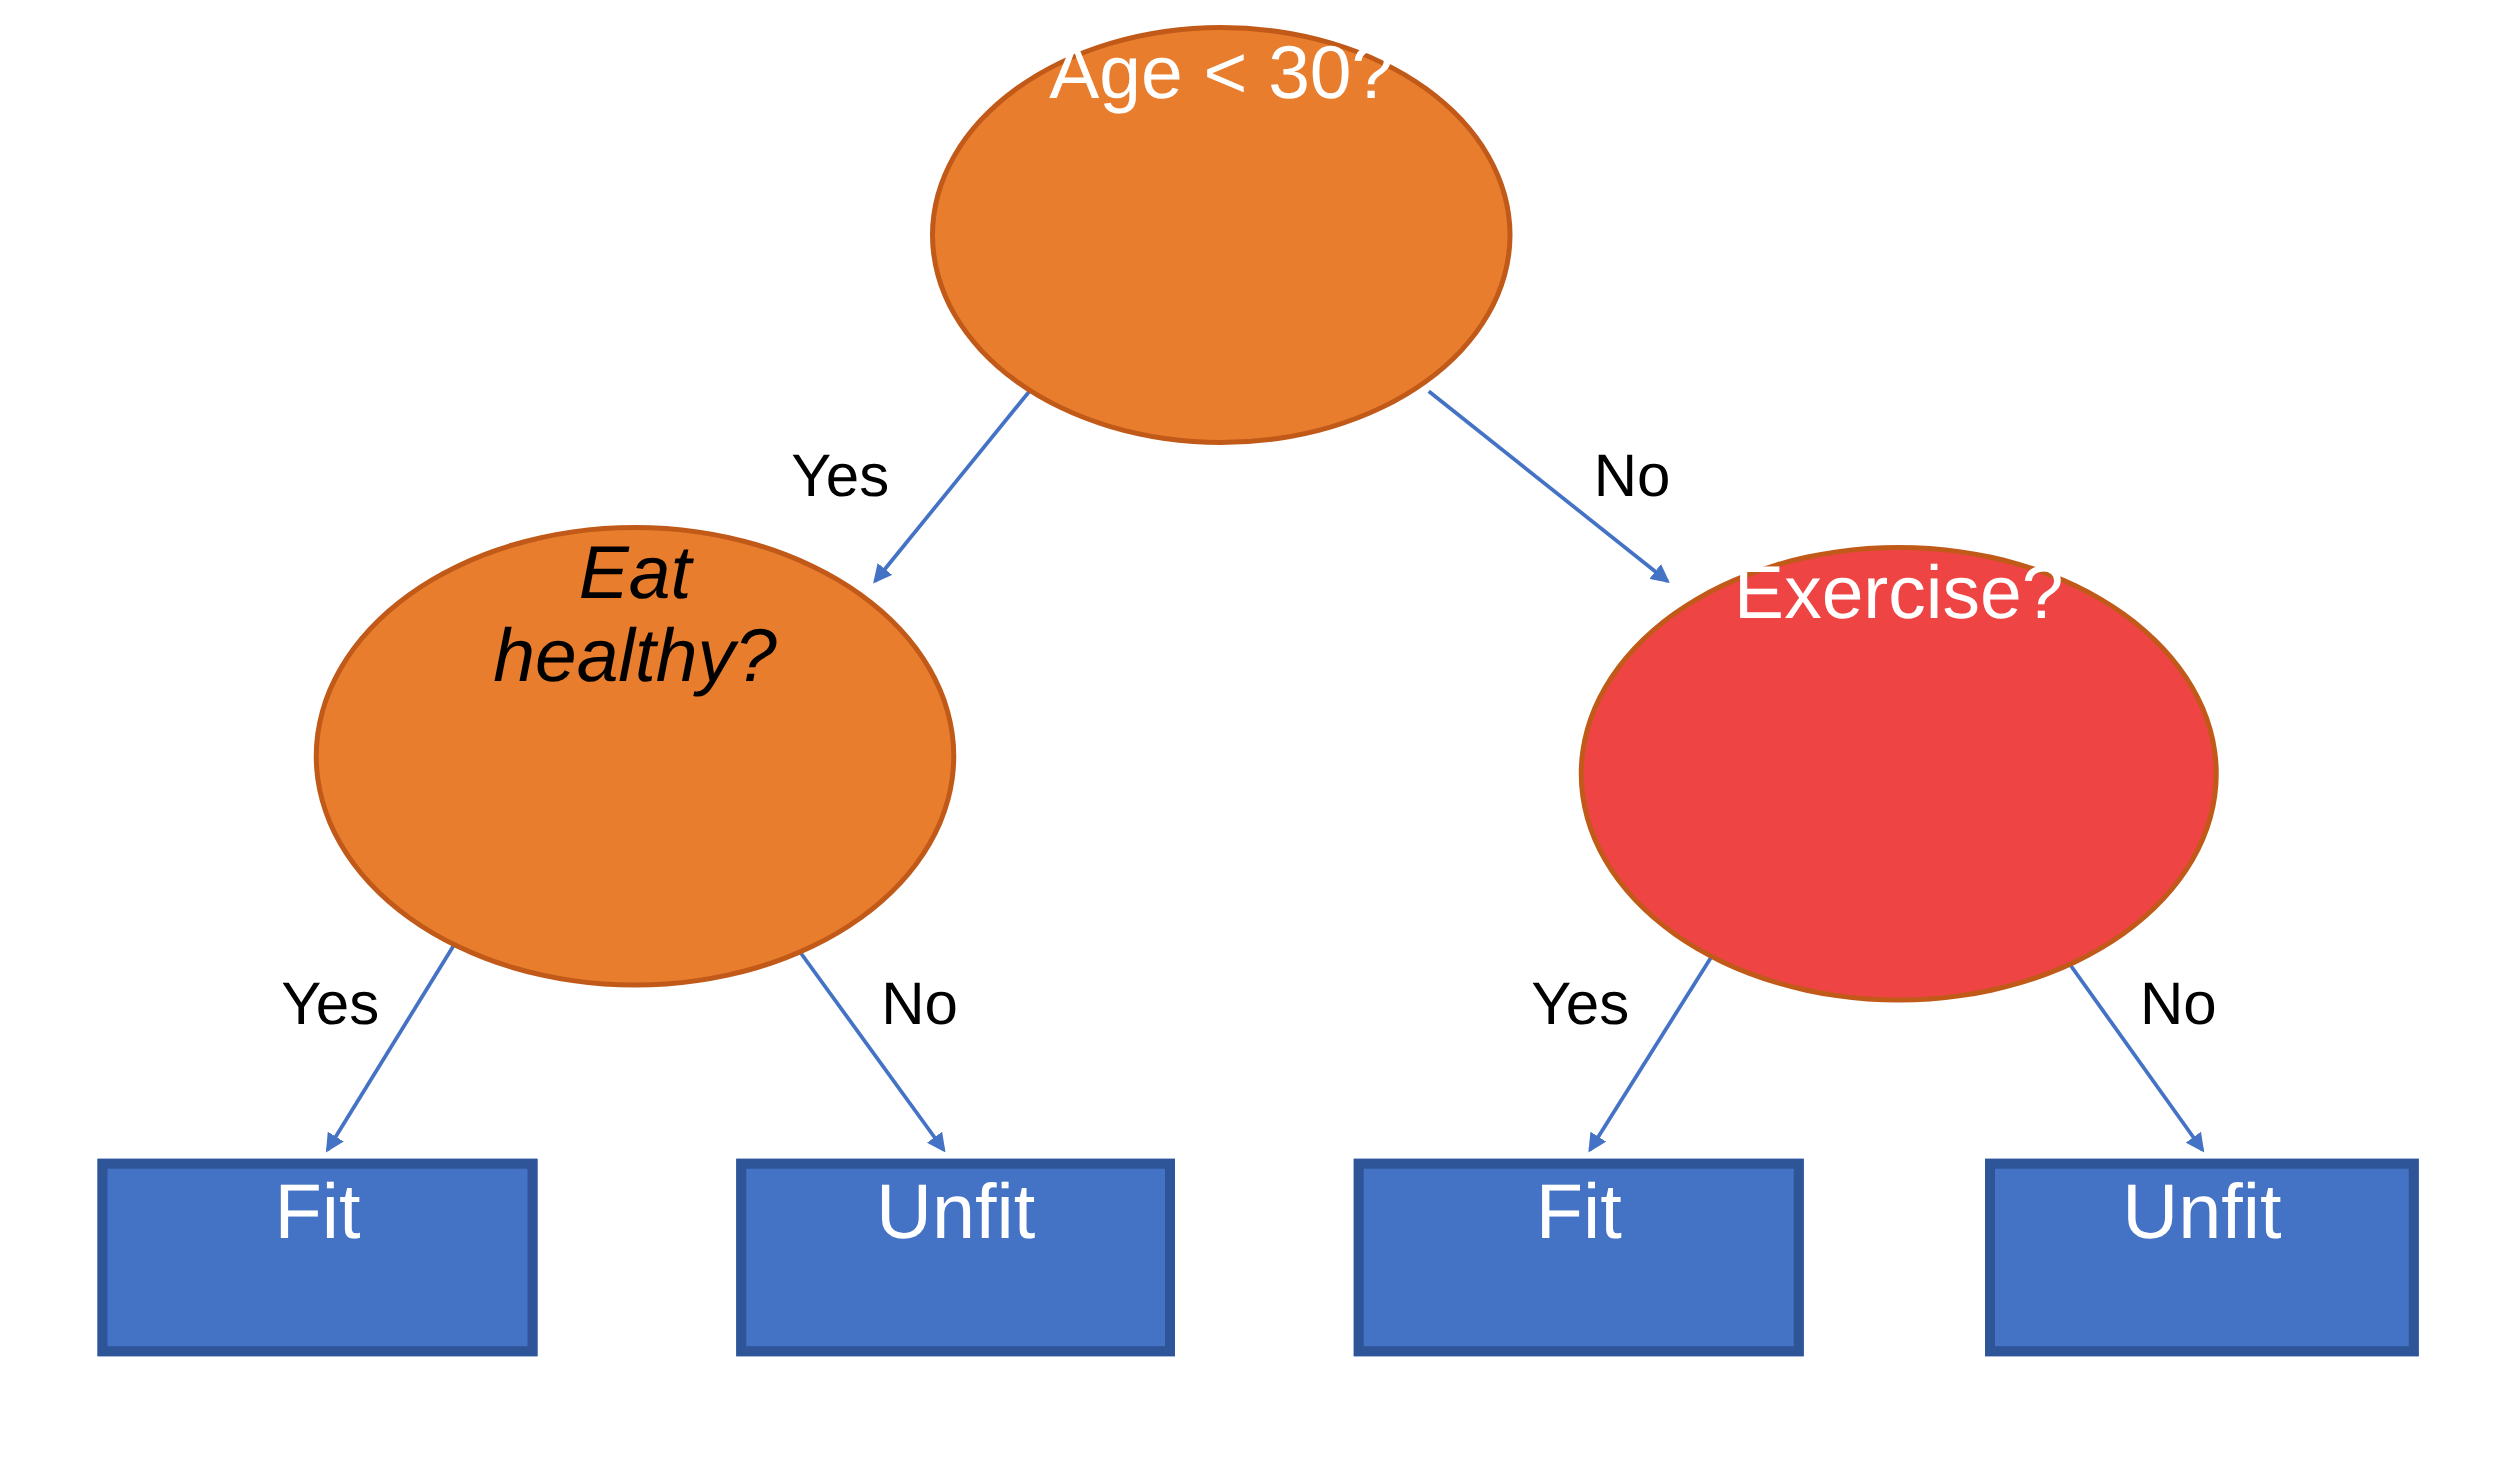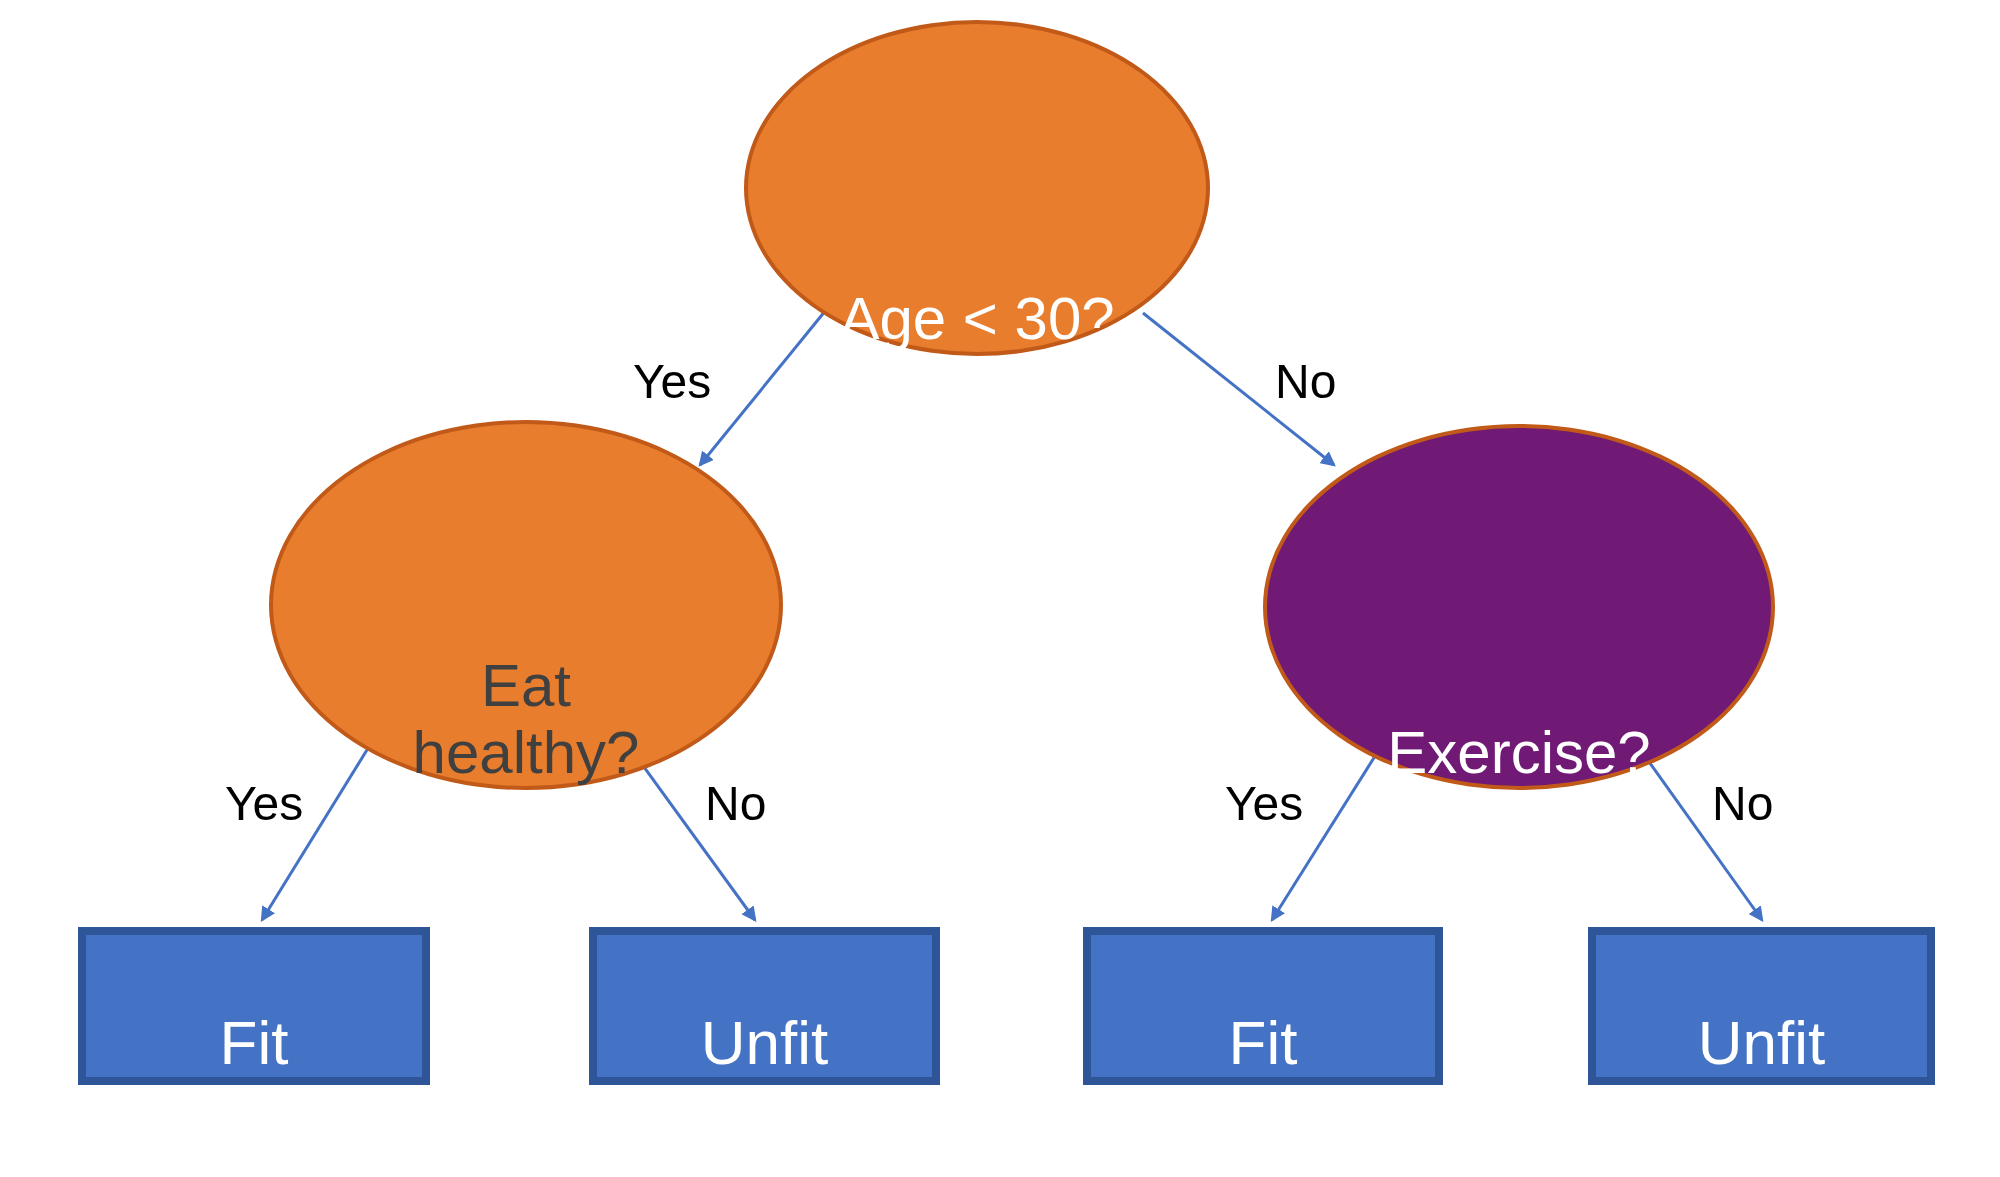--- a/index.html
+++ b/index.html
@@ -21,21 +21,21 @@
   #edges {
     position: absolute;
     left: 0;
     top: 0;
     width: 2000px;
     height: 1177px;
   }
   .node {
     position: absolute;
     display: flex;
-    align-items: flex-end;
+    align-items: flex-start;
     justify-content: center;
     text-align: center;
     color: #ffffff;
     box-sizing: border-box;
     line-height: 1.12;
     white-space: pre-line;
     z-index: 2;
   }
   .node-ellipse {
     border-radius: 50%;
@@ -73,23 +73,23 @@
         <line x1="1143" y1="313" x2="1334" y2="465" stroke="#4472C4" stroke-width="3" marker-end="url(#arrowhead)"></line>
         <line x1="370" y1="745" x2="262" y2="920" stroke="#4472C4" stroke-width="3" marker-end="url(#arrowhead)"></line>
         <line x1="628" y1="745" x2="755" y2="920" stroke="#4472C4" stroke-width="3" marker-end="url(#arrowhead)"></line>
         <line x1="1382" y1="745" x2="1272" y2="920" stroke="#4472C4" stroke-width="3" marker-end="url(#arrowhead)"></line>
         <line x1="1637" y1="745" x2="1762" y2="920" stroke="#4472C4" stroke-width="3" marker-end="url(#arrowhead)"></line>
       </g>
   </svg>
 
   <div id="nodes-layer">
       <div class="node node-ellipse" style="left: 744px; top: 20px; width: 466px; height: 336px; background: rgb(232, 125, 45); border-color: rgb(193, 90, 24); color: rgb(255, 255, 255);"><span>Age &lt; 30?</span></div>
-      <div class="node node-ellipse" style="left: 269px; top: 420px; width: 514px; height: 370px; background: rgb(232, 125, 45); border-color: rgb(193, 90, 24); color: #404040;"><span>Eat
+      <div class="node node-ellipse" style="left: 251px; top: 420px; width: 514px; height: 370px; background: rgb(232, 125, 45); border-color: rgb(193, 90, 24); color: #000000; font-style: italic;"><span>Eat
 healthy?</span></div>
-      <div class="node node-ellipse" style="left: 1263px; top: 424px; width: 512px; height: 366px; background: #701a75; border-color: rgb(193, 90, 24); color: rgb(255, 255, 255);"><span>Exercise?</span></div>
+      <div class="node node-ellipse" style="left: 1263px; top: 436px; width: 512px; height: 366px; background: #ef4444; border-color: rgb(193, 90, 24); color: rgb(255, 255, 255);"><span>Exercise?</span></div>
       <div class="node node-rect" style="left: 78px; top: 927px; width: 352px; height: 158px; background: rgb(68, 114, 196); border-color: rgb(46, 85, 151); color: rgb(255, 255, 255);"><span>Fit</span></div>
       <div class="node node-rect" style="left: 589px; top: 927px; width: 351px; height: 158px; background: rgb(68, 114, 196); border-color: rgb(46, 85, 151); color: rgb(255, 255, 255);"><span>Unfit</span></div>
       <div class="node node-rect" style="left: 1083px; top: 927px; width: 360px; height: 158px; background: rgb(68, 114, 196); border-color: rgb(46, 85, 151); color: rgb(255, 255, 255);"><span>Fit</span></div>
       <div class="node node-rect" style="left: 1588px; top: 927px; width: 347px; height: 158px; background: rgb(68, 114, 196); border-color: rgb(46, 85, 151); color: rgb(255, 255, 255);"><span>Unfit</span></div>
     </div>
   <div id="labels-layer">
       <div class="edge-label" style="left: 633px; top: 358px; color: rgb(0, 0, 0);">Yes</div>
       <div class="edge-label" style="left: 1275px; top: 358px; color: rgb(0, 0, 0);">No</div>
       <div class="edge-label" style="left: 225px; top: 780px; color: rgb(0, 0, 0);">Yes</div>
       <div class="edge-label" style="left: 705px; top: 780px; color: rgb(0, 0, 0);">No</div>

